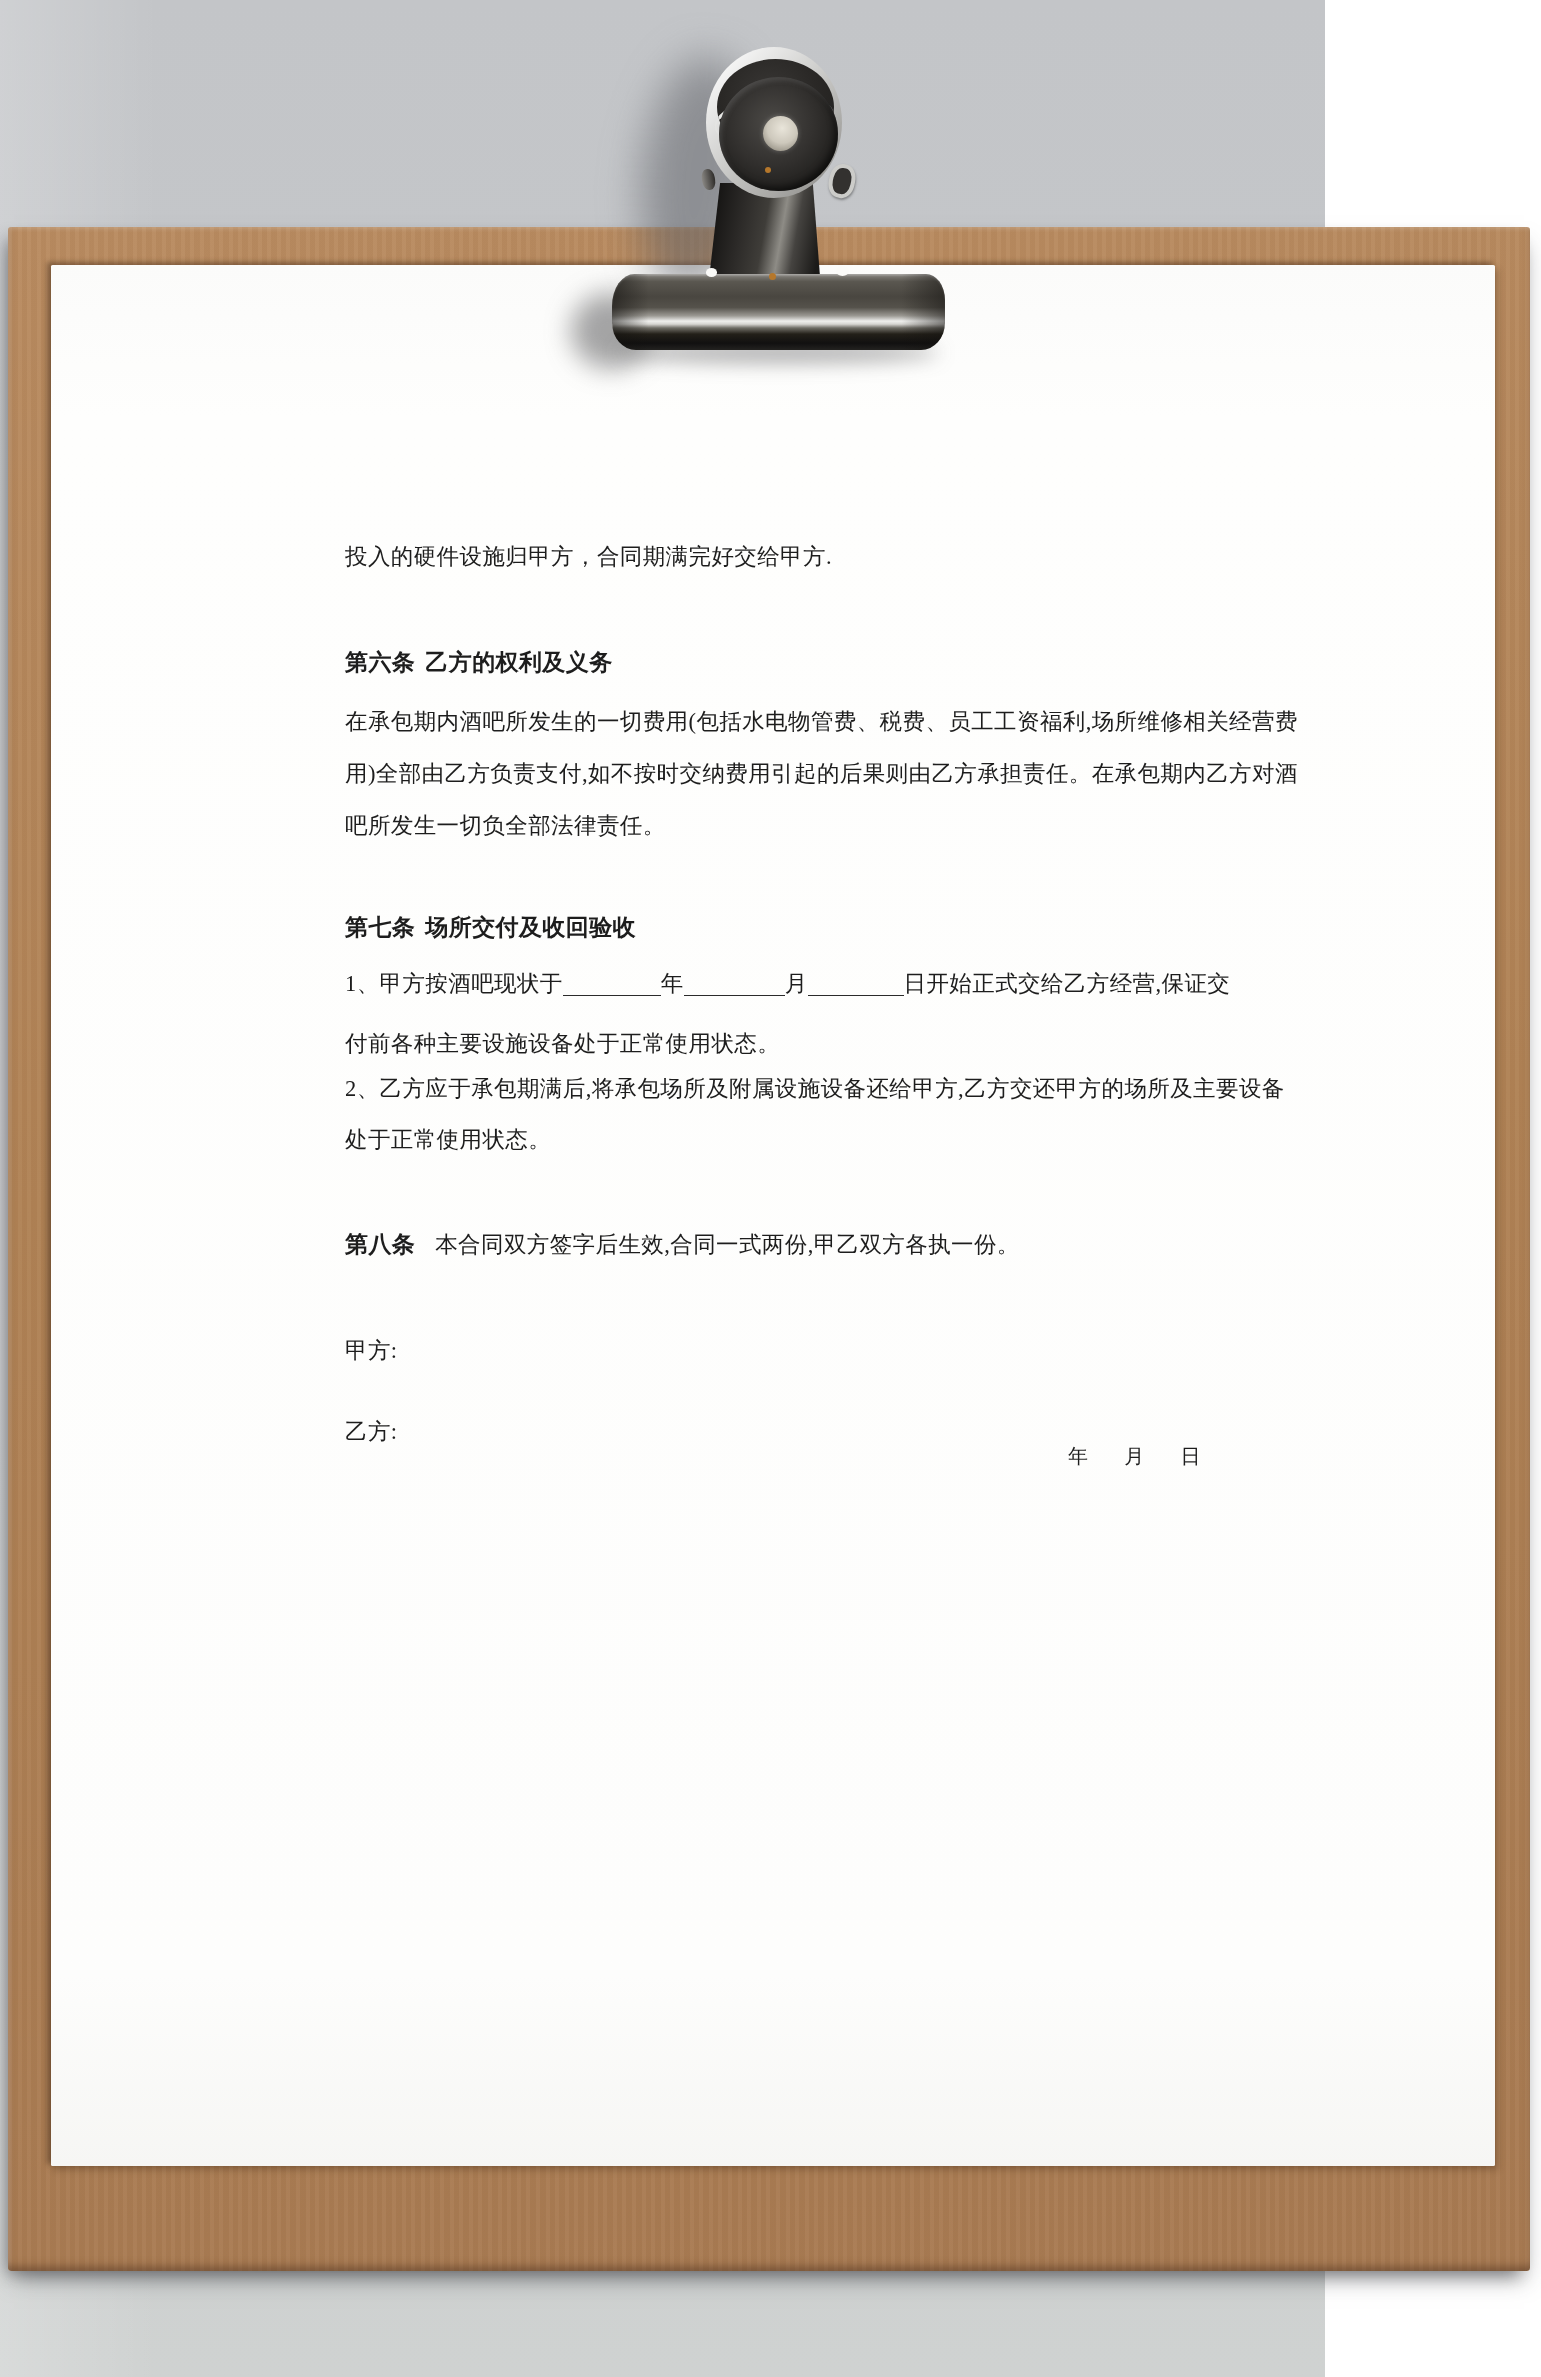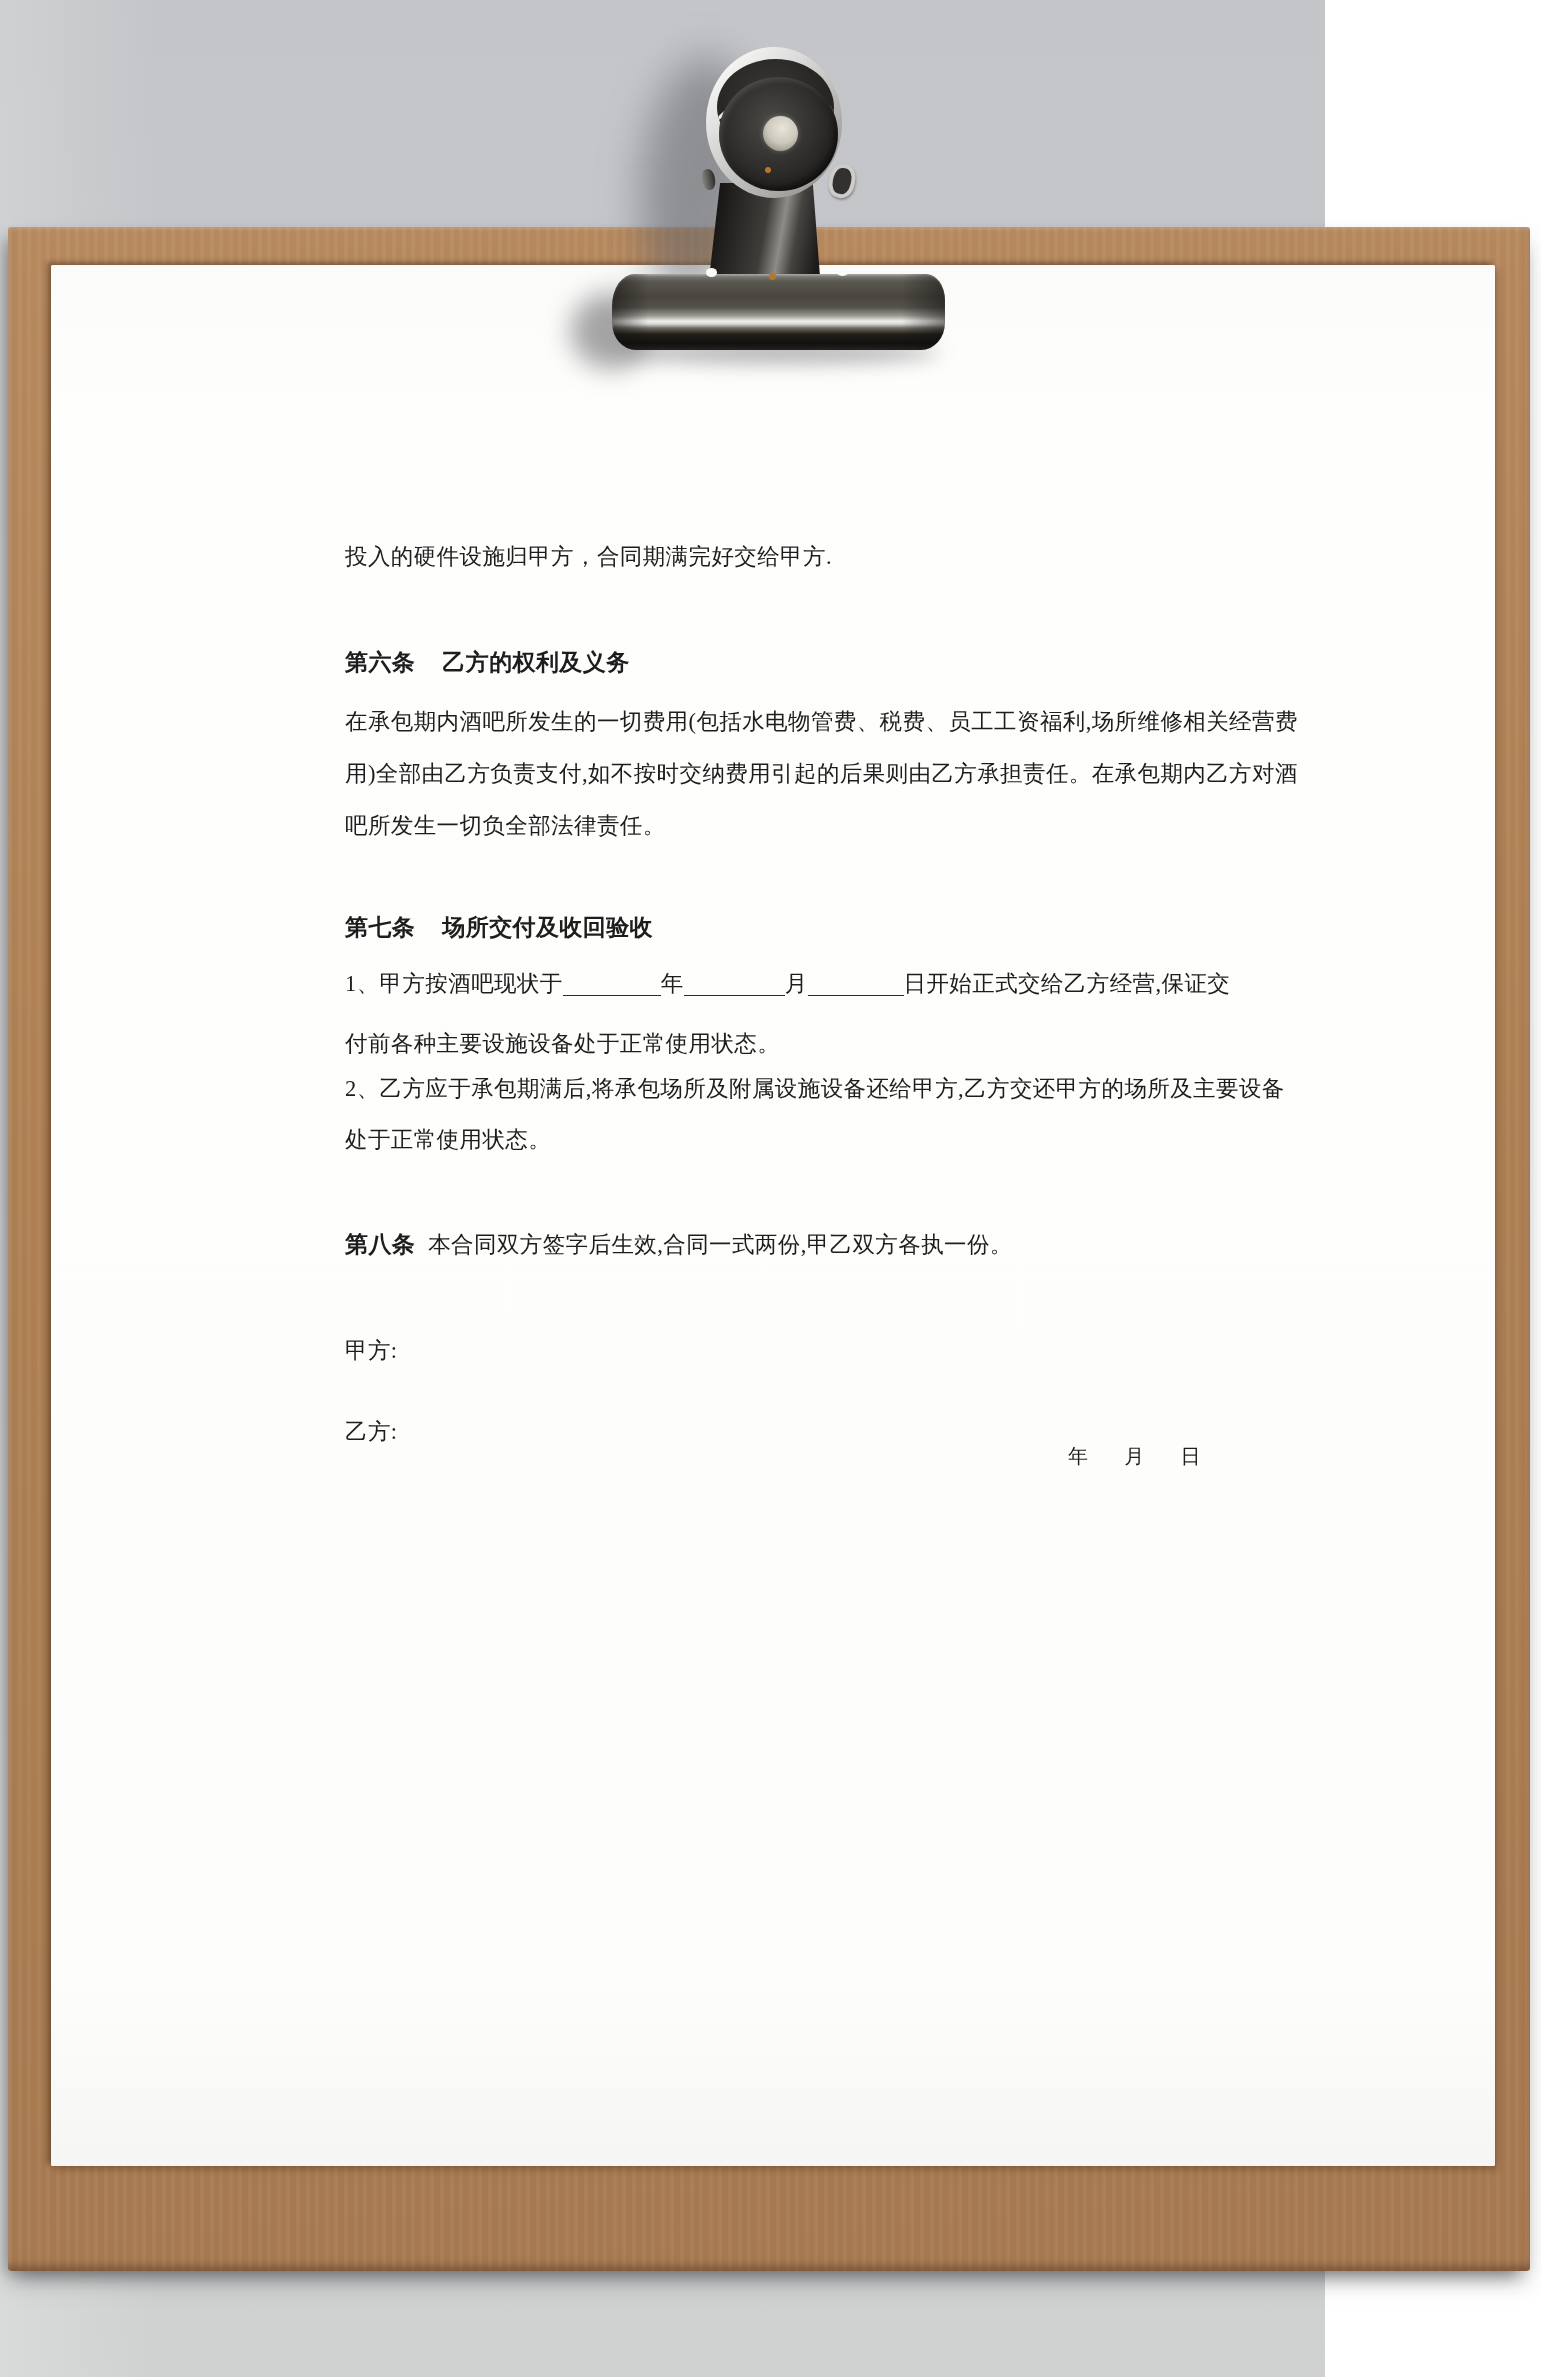--- a/index.html
+++ b/index.html
@@ -27,22 +27,22 @@
   
   .paper { position: absolute; left: 51px; top: 265px; width: 1444px; height: 1901px;
            border-radius: 1.6px;
            background: linear-gradient(180deg, #fbfbfa 0%, #fefefd 8%, #fdfdfc 90%, #f6f6f4 100%);
            box-shadow: -3.2px -2.4px 5.6px rgba(66,42,24,0.45), 2.4px 4px 7.2px rgba(66,42,24,0.30); }
 
   
   .t { position: absolute; left: 294px; font-size: 22.5px; line-height: 27px;
        color: #1d1d1d; letter-spacing: 0.4px; white-space: nowrap; }
   .heading { font-weight: bold; font-size: 23px; }
-  .heading .num { margin-right: 21px; }
-  .h8 .num { margin-right: 13px; }
+  .heading .num { margin-right: 4px; }
+  .h8 .num { margin-right: 20px; }
 
   .blank { display: inline-block; height: 4.8px; vertical-align: -4.8px;
            border-bottom: 1.6px solid #2b2b2b; }
   .blank.w1 { width: 98px; } .blank.w2 { width: 101px; } .blank.w3 { width: 96px; }
 
   .t-intro { top: 278px; }
   .t-h6    { top: 384px; }
   .t-p6l1  { top: 443px; } .t-p6l2 { top: 495px; } .t-p6l3 { top: 547px; }
   .t-h7    { top: 649px; text-align: right; }
   .t-c1l1  { top: 705px; } .t-c1l2 { top: 765px; }

